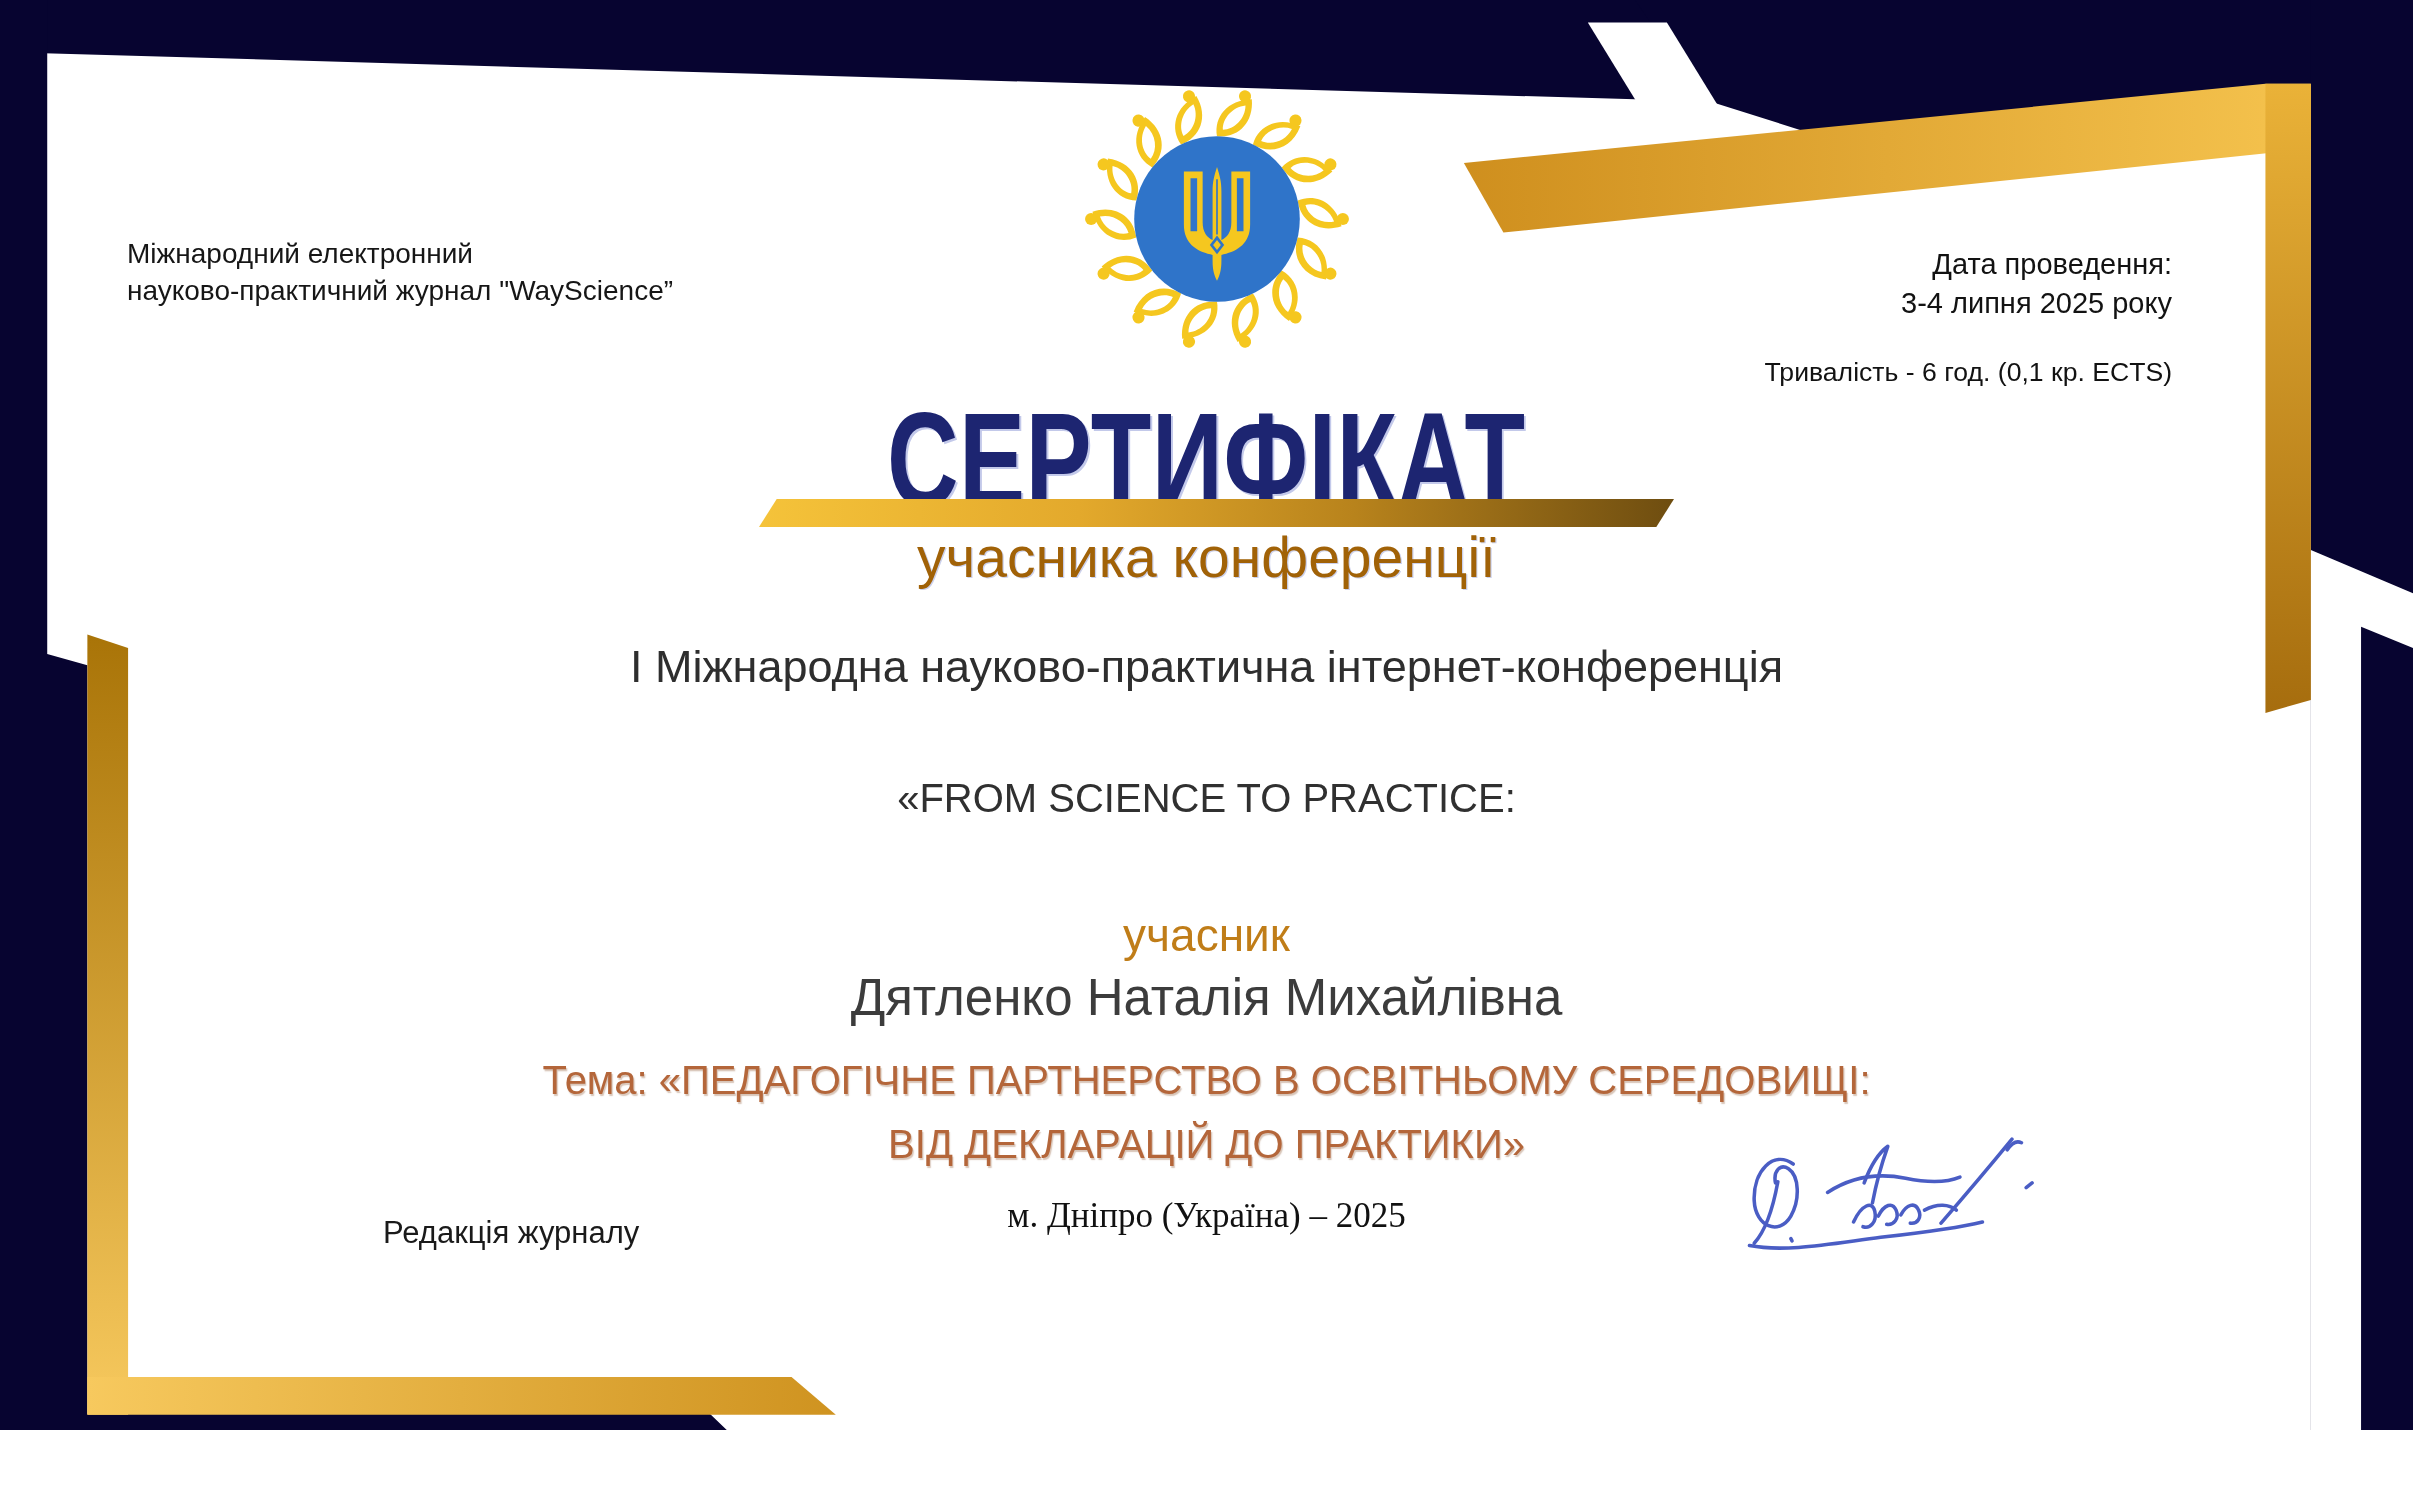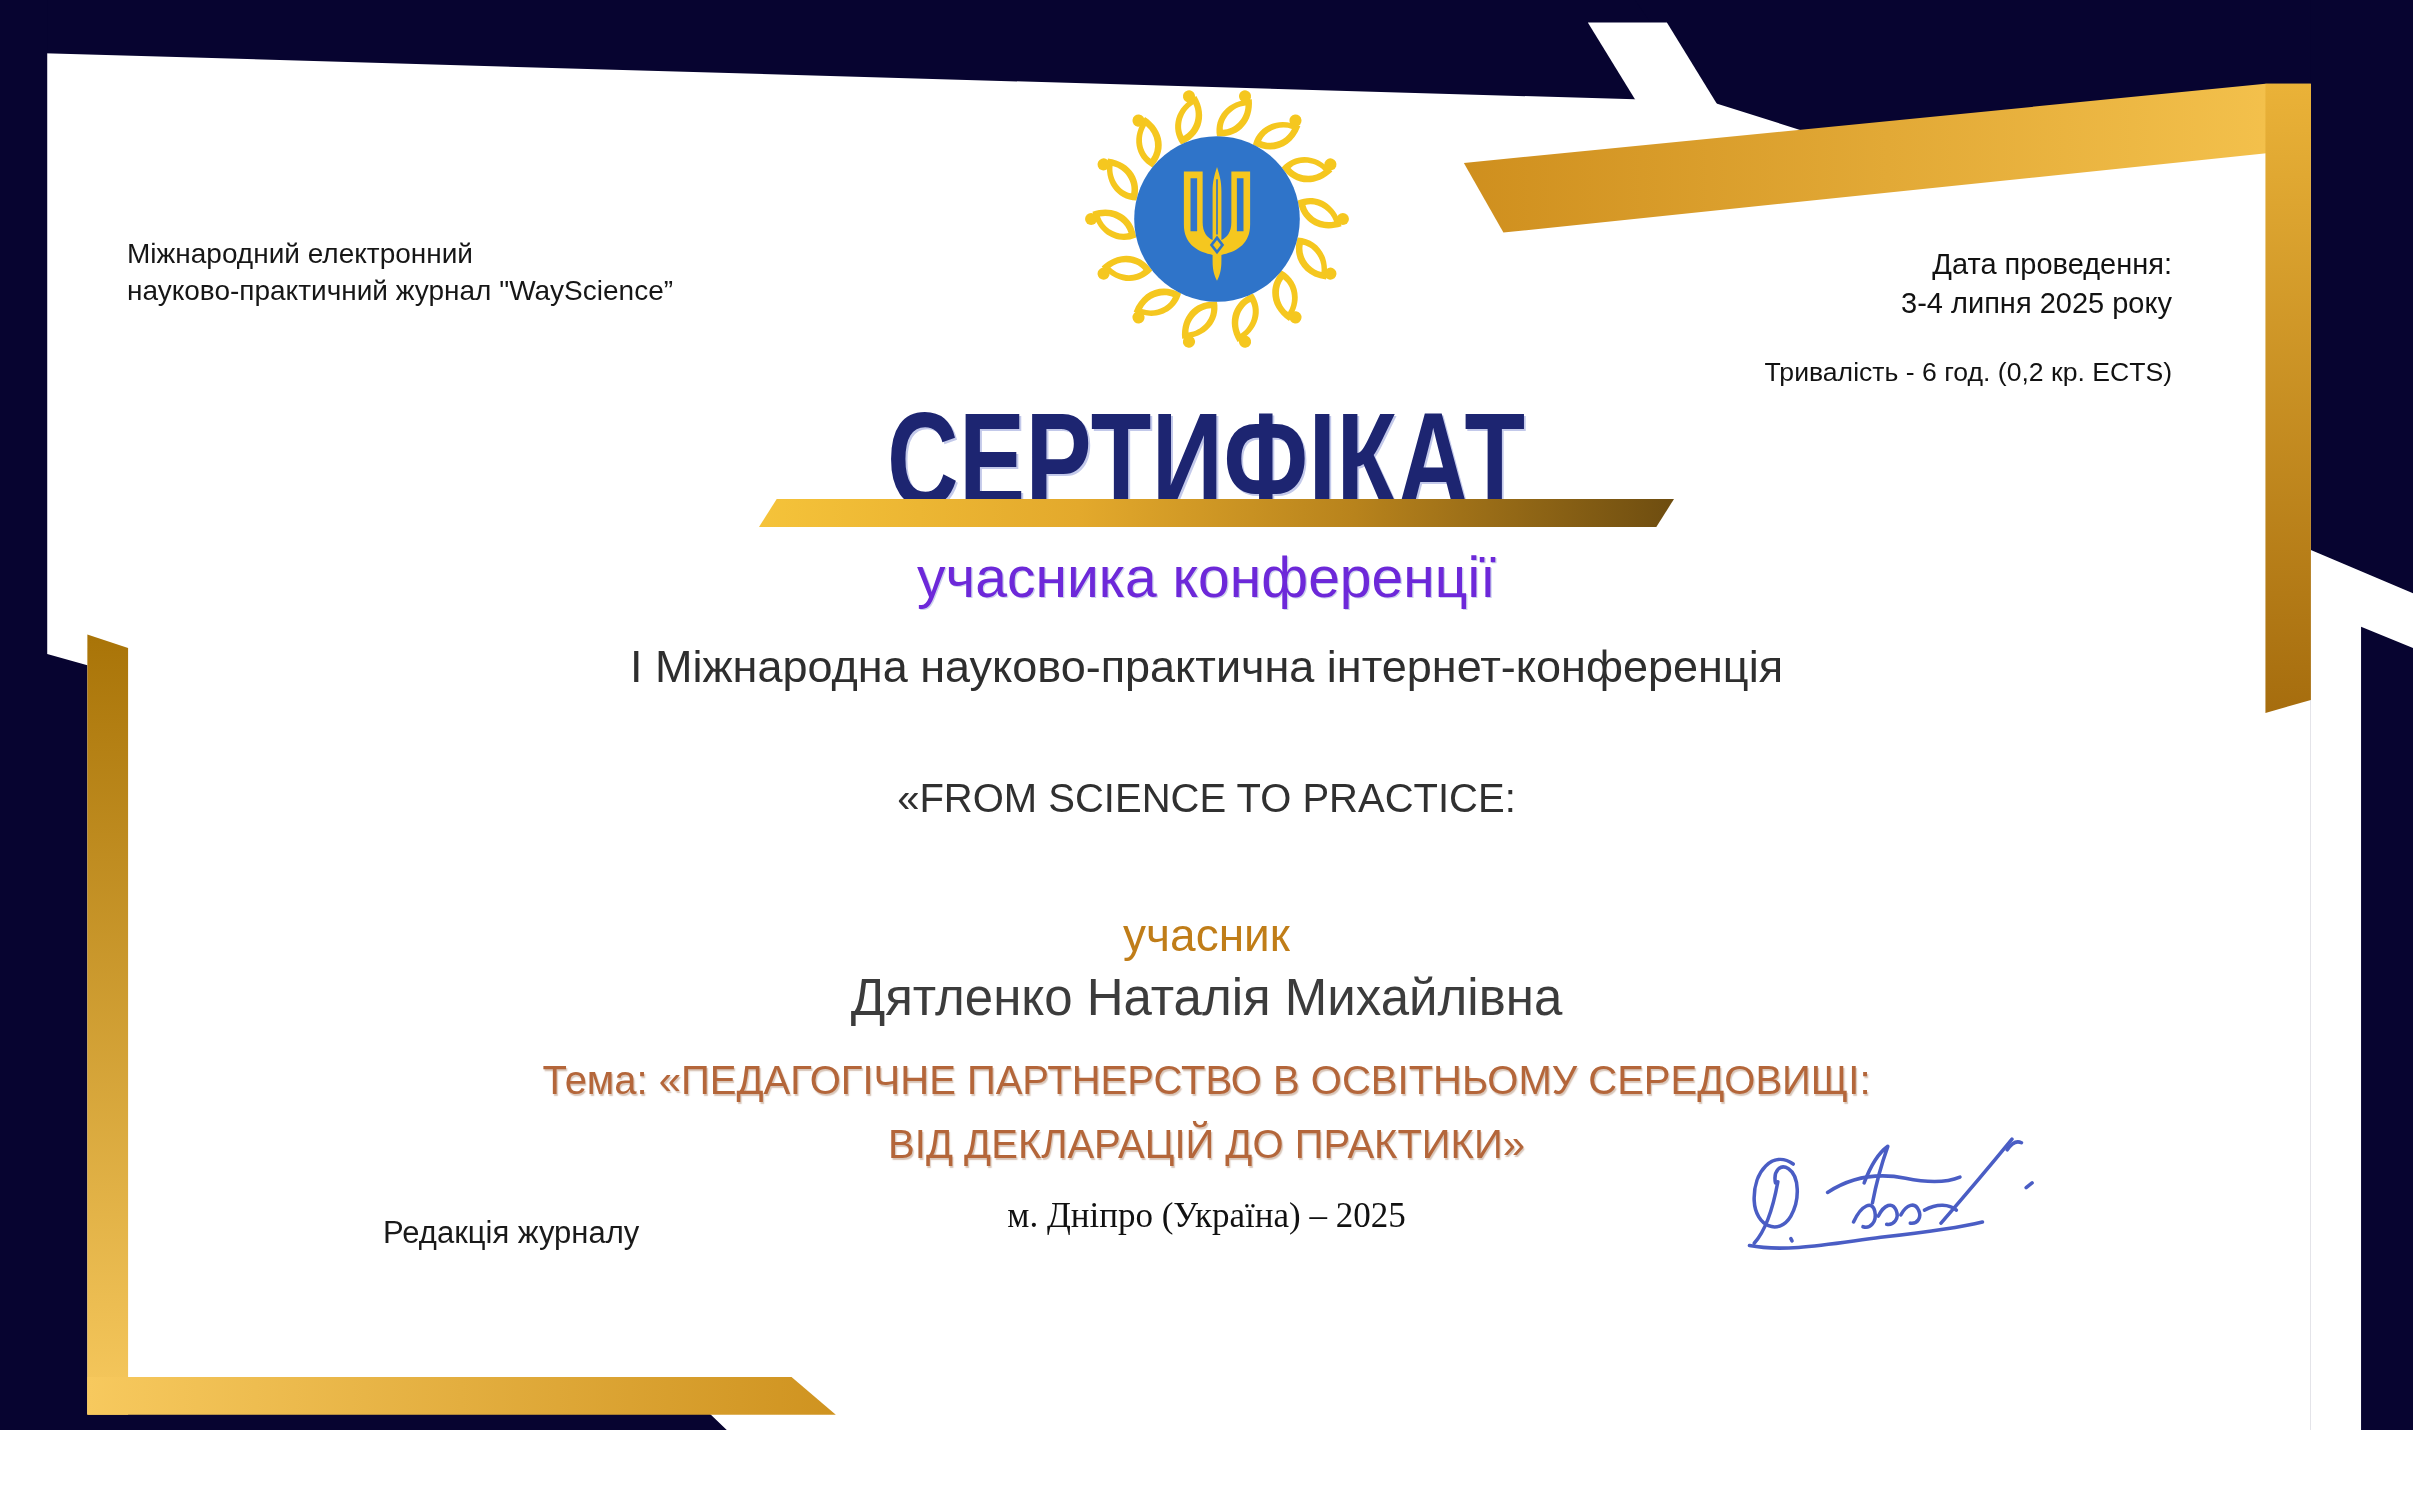--- a/index.html
+++ b/index.html
@@ -36,21 +36,21 @@
     transform-origin:center top;
     text-shadow:2.4px 2.4px 0 #c3c9ea;
     letter-spacing:0.6px;
   }
   .goldbar{
     left:759px;top:499px;width:915px;height:28px;
     background:linear-gradient(90deg,#f5c33a 0%,#e3a92c 35%,#b8831c 65%,#6e4d10 100%);
     clip-path:polygon(17.7px 0%,100% 0%,calc(100% - 17.7px) 100%,0% 100%);
   }
   .subtitle{
-    top:544px;font-size:57px;color:#6d28d9;
+    top:524px;font-size:57px;color:#a16207;
     text-shadow:1.2px 1.2px 0 #ccd1ec;
   }
   .conf-type{ top:641px;font-size:45px;color:#2e2e2e; }
   .eng1{ top:736px;font-size:40px;color:#303030;margin-top:40px; }
   .eng2{ top:799px;font-size:40px;color:#303030; }
   .role{ top:908px;font-size:46px;color:#c07d18; }
   .pname{ top:968px;font-size:51px;color:#3c3c3c; }
   .topic1{ top:1058px;font-size:40px;color:#b4663a;text-shadow:1.2px 1.8px 1.2px rgba(130,70,30,.32); }
   .topic2{ top:1122px;font-size:40px;color:#b4663a;text-shadow:1.2px 1.8px 1.2px rgba(130,70,30,.32); }
   .issuer{ left:383px;top:1215px;font-size:31px;color:#1a1a1a; }
@@ -154,21 +154,21 @@
 
   <div class="abs journal">
     <div>Міжнародний електронний</div>
     <div>науково-практичний журнал "WayScience”</div>
   </div>
 
   <div class="abs datebox">
     <div>Дата проведення:</div>
     <div>3-4 липня 2025 року</div>
   </div>
-  <div class="abs duration">Тривалість - 6 год. (0,2 кр. ECTS)</div>
+  <div class="abs duration">Тривалість - 6 год. (0,1 кр. ECTS)</div>
 
   <div class="abs ctr cert-title">
     <span class="squeeze">СЕРТИФІКАТ</span>
   </div>
   <div class="abs goldbar"></div>
 
   <div class="abs ctr subtitle">учасника конференції</div>
   <div class="abs ctr conf-type">І Міжнародна науково-практична інтернет-конференція</div>
   <div class="abs ctr eng1">«FROM SCIENCE TO PRACTICE:</div>
 

